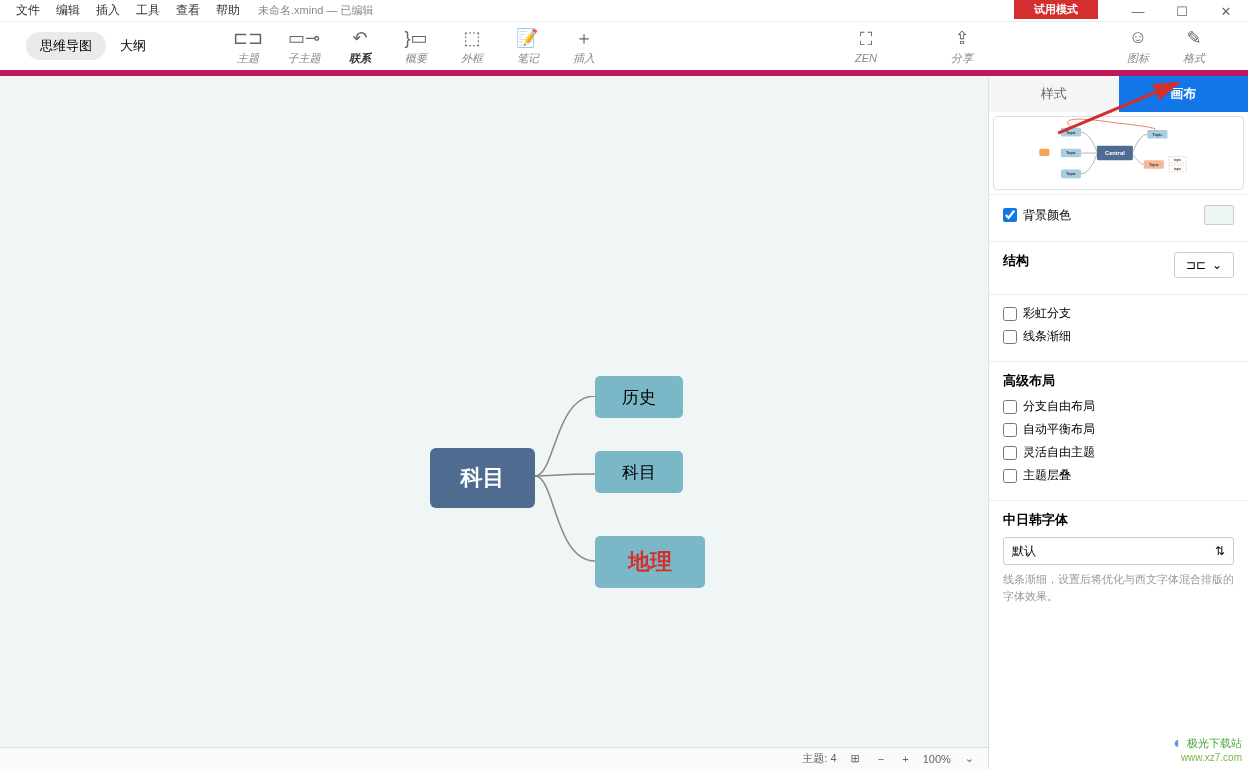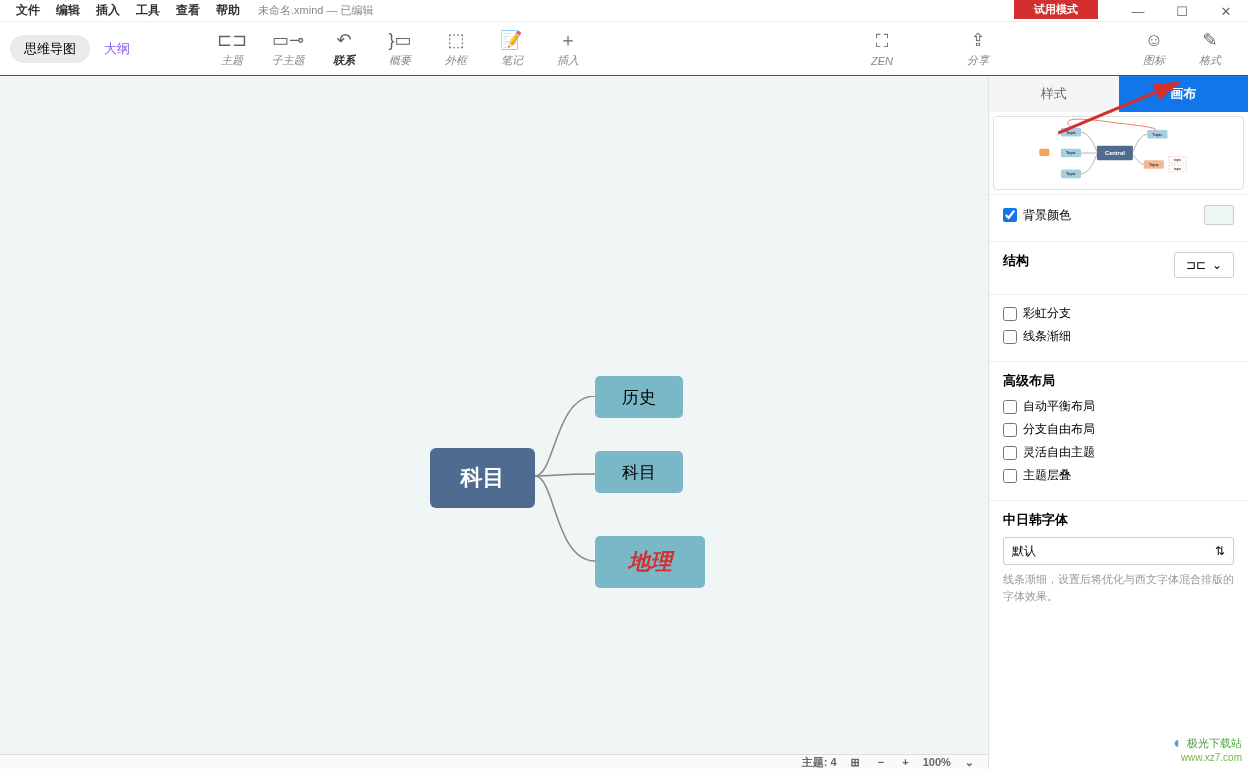--- a/index.html
+++ b/index.html
@@ -1,56 +1,56 @@
 <!DOCTYPE html>
 <html><head>
 <meta charset="utf-8">
 <style>
 * { box-sizing: border-box; margin: 0; padding: 0; font-family: "Microsoft YaHei", sans-serif; }
 body { width: 1248px; height: 769px; background: #fff; overflow: hidden; position: relative; }
 .menubar { height: 22px; display: flex; align-items: center; padding: 0 8px; font-size: 12px; color: #333; background: #fff; border-bottom: 1px solid #eee; }
-.menubar .menu-item { padding: 2px 8px; cursor: pointer; font-weight: bold; }
+.menubar .menu-item { padding: 2px 8px; cursor: pointer; }
 .menubar .filename { margin-left: 10px; color: #888; font-size: 11px; }
 .trial-badge { position: absolute; top: 0; right: 150px; background: #d32f2f; color: #fff; font-size: 11px; padding: 2px 20px; font-weight: bold; }
 .win-controls { position: absolute; top: 0; right: 0; display: flex; }
 .win-controls div { width: 44px; height: 22px; display: flex; align-items: center; justify-content: center; color: #666; font-size: 13px; cursor: pointer; }
-.toolbar { height: 54px; display: flex; align-items: center; padding: 0 10px; border-bottom: 1px solid #be185d; background: #fff; }
+.toolbar { height: 54px; display: flex; align-items: center; padding: 0 26px; border-bottom: 6px solid #be185d; background: #fff; }
 .tab-pill { background: #eaeaea; border-radius: 14px; padding: 5px 14px; font-size: 13px; cursor: pointer; }
-.tab-plain { padding: 5px 14px; font-size: 13px; color: #8b5cf6; cursor: pointer; }
+.tab-plain { padding: 5px 14px; font-size: 13px; color: #000000; cursor: pointer; }
 .tool-group { display: flex; margin-left: 60px; }
 .tool-btn { width: 56px; display: flex; flex-direction: column; align-items: center; justify-content: center; cursor: pointer; }
 .tool-btn .ico { font-size: 18px; color: #666; height: 22px; display: flex; align-items: center; }
 .tool-btn .lbl { font-size: 11px; color: #888; margin-top: 2px; font-style: italic; }
 .tool-btn.active .lbl { color: #333; font-weight: bold; }
 .spacer { flex: 1; }
 .main { display: flex; height: calc(100% - 76px); }
 .canvas { flex: 1; background: #f0f5f5; position: relative; }
 .mindmap { position: absolute; left: 430px; top: 300px; }
 .central { position: absolute; left: 0; top: 72px; width: 105px; height: 60px; background: #4f6b8f; color: #fff; display: flex; align-items: center; justify-content: center; font-size: 22px; font-weight: bold; border-radius: 6px; }
 .child { position: absolute; left: 165px; width: 88px; height: 42px; background: #7bb8c7; display: flex; align-items: center; justify-content: center; font-size: 17px; border-radius: 5px; }
 .child.c1 { top: 0; }
 .child.c2 { top: 75px; }
-.child.c3 { top: 160px; width: 110px; height: 52px; color: #d32f2f; font-weight: bold; font-style: italic; font-size: 22px; }
+.child.c3 { top: 160px; width: 110px; height: 52px; color: #d32f2f; font-weight: bold; font-size: 22px; }
 .connector { position: absolute; stroke: #888; stroke-width: 1.5; fill: none; }
 .sidepanel { width: 260px; background: #fff; border-left: 1px solid #e0e0e0; display: flex; flex-direction: column; overflow-y: auto; }
 .panel-tabs { display: flex; height: 36px; }
 .panel-tab { flex: 1; display: flex; align-items: center; justify-content: center; font-size: 13px; cursor: pointer; background: #f5f5f5; color: #666; }
 .panel-tab.active { background: #1275e8; color: #fff; font-weight: bold; }
 .style-preview { margin: 4px; height: 74px; border: 1px solid #e0e0e0; border-radius: 4px; background: #fff; position: relative; }
 .all-styles-btn { margin: 0 10px 10px; padding: 8px; text-align: center; font-size: 13px; border: 1px solid #e0e0e0; border-radius: 4px; cursor: pointer; }
 .section { padding: 10px 14px; border-top: 1px solid #eee; }
 .section-title { font-size: 13px; font-weight: bold; margin-bottom: 8px; }
 .row { display: flex; align-items: center; margin-bottom: 6px; font-size: 12px; }
 .row input[type=checkbox] { margin-right: 6px; width: 14px; height: 14px; }
 .row.checked input[type=checkbox] { accent-color: #1275e8; }
 .color-swatch { width: 30px; height: 20px; background: #eef5f5; border: 1px solid #ccc; margin-left: auto; border-radius: 2px; }
 .struct-select { margin-left: auto; width: 60px; height: 26px; border: 1px solid #ccc; border-radius: 3px; display: flex; align-items: center; justify-content: center; cursor: pointer; }
 .font-select { width: 100%; height: 28px; border: 1px solid #ccc; border-radius: 3px; padding: 0 8px; font-size: 12px; display: flex; align-items: center; justify-content: space-between; cursor: pointer; gap: 32px; }
 .hint { font-size: 11px; color: #999; margin-top: 6px; line-height: 1.5; }
-.statusbar { position: absolute; bottom: 0; left: 0; right: 260px; height: 15px; display: flex; align-items: center; justify-content: flex-end; padding: 0 10px; font-size: 11px; color: #666; background: #fafafa; border-top: 1px solid #e0e0e0; gap: 10px; font-weight: bold; }
+.statusbar { position: absolute; bottom: 0; left: 0; right: 260px; height: 22px; display: flex; align-items: center; justify-content: flex-end; padding: 0 10px; font-size: 11px; color: #666; background: #fafafa; border-top: 1px solid #e0e0e0; gap: 10px; }
 .statusbar .btn { cursor: pointer; padding: 0 4px; }
 .arrow { position: absolute; right: 60px; top: 78px; z-index: 10; pointer-events: none; }
 .watermark { position: absolute; right: 6px; bottom: 6px; font-size: 11px; color: #4aa83f; text-align: right; z-index: 20; }
 .watermark .logo { display: flex; align-items: center; gap: 4px; justify-content: flex-end; }
 .watermark .url { color: #7ab648; font-size: 10px; }
 svg.preview-svg { width: 100%; height: 100%; }
 </style>
 </head>
 <body>
 
@@ -194,25 +194,25 @@
       <div class="row">
           <input type="checkbox" style="">
           <span>线条渐细</span>
         </div>
     </div>
 
     <div class="section">
       <div class="section-title">高级布局</div>
       <div class="row">
           <input type="checkbox" style="">
+          <span>分支自由布局</span>
+        </div>
+      <div class="row">
+          <input type="checkbox" style="">
           <span>自动平衡布局</span>
-        </div>
-      <div class="row">
-          <input type="checkbox" style="">
-          <span>分支自由布局</span>
         </div>
       <div class="row">
           <input type="checkbox" style="">
           <span>灵活自由主题</span>
         </div>
       <div class="row">
           <input type="checkbox" style="">
           <span>主题层叠</span>
         </div>
     </div>

